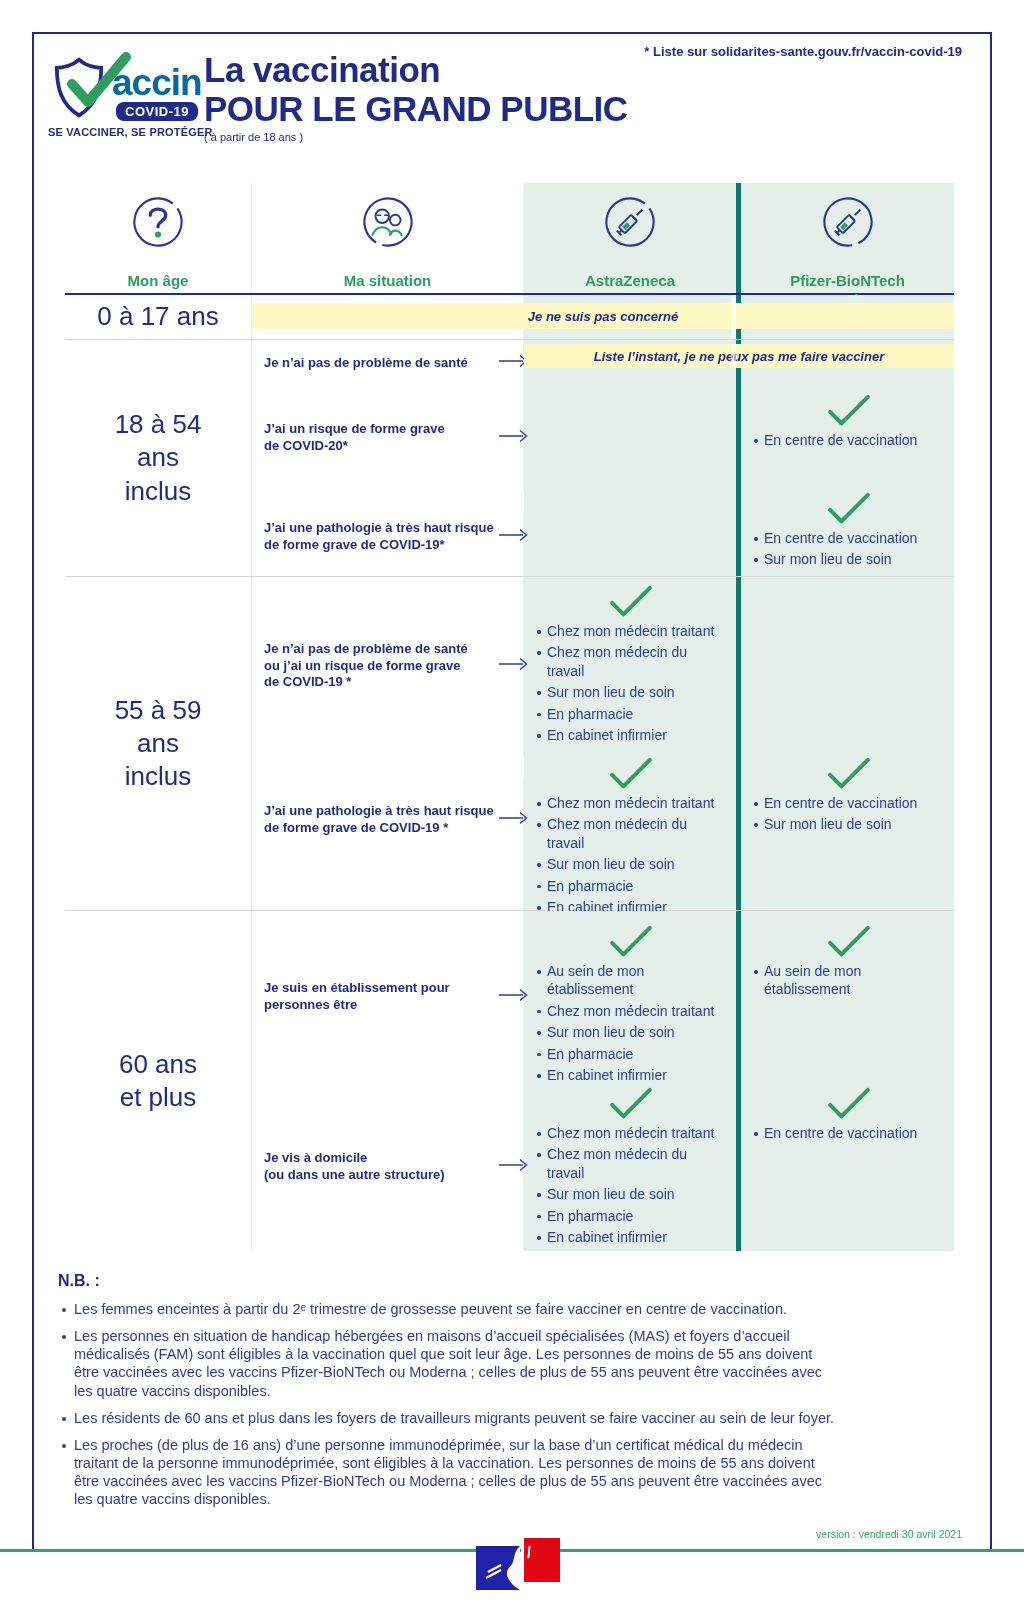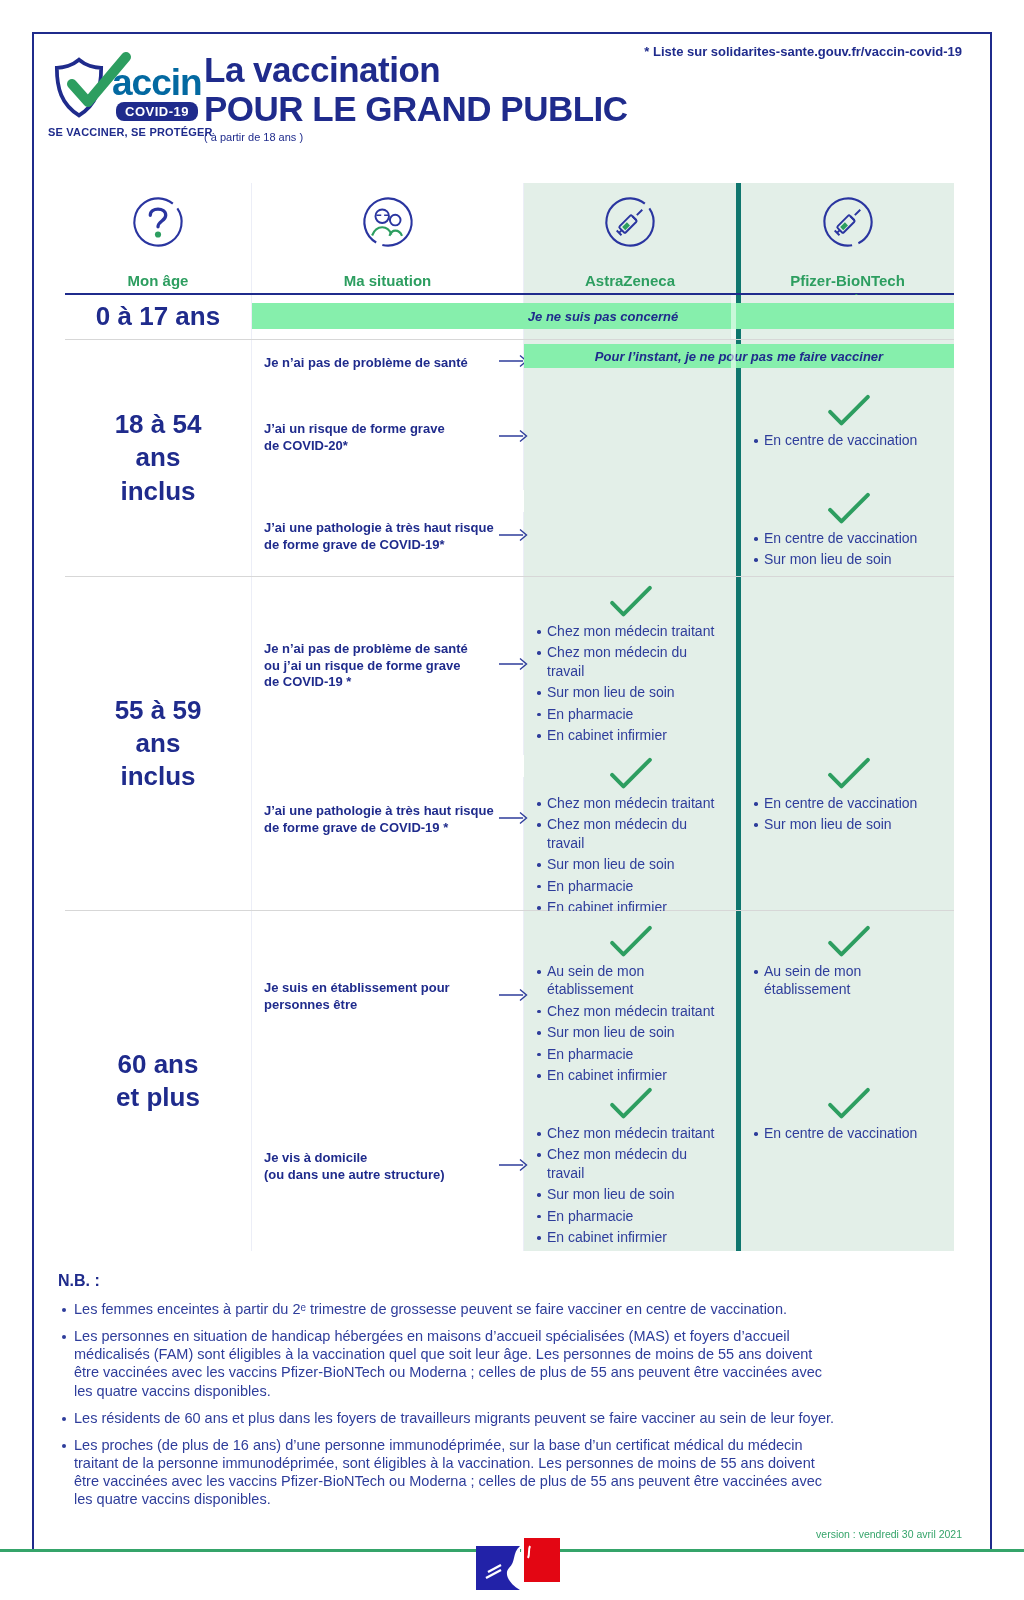--- a/index.html
+++ b/index.html
@@ -28,29 +28,29 @@
   .sec-r18{grid-template-rows:46px 104px 86px;}
   .sec-r55{grid-template-rows:178px 155px;}
   .sec-r60{grid-template-rows:172px 168px;}
   .navyline{height:2px;background:#1f2b8c;}
   .sepline{height:1px;background:#d7d7d7;}
   .c{min-height:0;}
   .g{background:#e3efe8;}
   .gp{border-left:5px solid #0f766e;}
   .cb{border-right:1px solid #eceef7;}
   .agecell{display:flex;align-items:center;justify-content:center;text-align:center;}
-  .age{font-size:26px;font-weight:bold;color:#1f2b8c;white-space:pre-line;line-height:1.28;}
+  .age{font-size:26px;font-weight:normal;color:#1f2b8c;white-space:pre-line;line-height:1.28;}
   .hc{display:flex;flex-direction:column;align-items:center;justify-content:flex-start;padding-top:12px;gap:19px;}
   .hc-label{font-size:15px;font-weight:bold;color:#2d9e60;text-align:center;white-space:pre-line;line-height:1.25;}
   .sit{position:relative;display:flex;flex-direction:column;justify-content:center;padding-left:12px;}
   .sit.vtop{justify-content:flex-start;margin-top:22px;}
   .sit-inner{display:flex;align-items:center;width:100%;}
   .sit-text{font-size:13px;font-weight:bold;color:#1f2b8c;white-space:pre-line;line-height:1.3;flex:1;}
   .arrow{flex:none;margin-left:auto;margin-right:-10px;}
-  .band{position:absolute;background:#86efac;display:flex;align-items:center;justify-content:center;
+  .band{position:absolute;background:#fef9c3;display:flex;align-items:center;justify-content:center;
         font-size:13px;font-weight:bold;font-style:italic;color:#1f2b8c;}
   .band-r0{left:187px;right:0;top:8px;height:26px;}
   .band-r18{left:459px;right:0;top:4px;height:24px;}
   .bandgap{position:absolute;top:0;bottom:0;width:5px;background:#fff;opacity:.55;}
   .vax{padding:6px 8px 0 10px;}
   .check-row{display:flex;justify-content:center;margin:2px 0 3px;}
   .blist{list-style:none;margin:0;padding:0;}
   .blist li{position:relative;padding-left:13px;font-size:14px;line-height:1.32;color:#2e3d9b;margin-bottom:3px;}
   .blist li::before{content:"";position:absolute;left:3px;top:8px;width:3.5px;height:3.5px;border-radius:50%;background:#2e3d9b;}
   
@@ -227,21 +227,21 @@
           <svg width="44" height="34" viewBox="0 0 46 36">
               <polyline points="3,19 15,31 43,3" fill="none" stroke="#2d9e60" stroke-width="4.2" stroke-linecap="round" stroke-linejoin="round"></polyline>
             </svg>
         </div>
         <ul class="blist">
           <li>En centre de vaccination</li>
           <li>Sur mon lieu de soin</li>
         </ul>
       </div>
 
-      <div class="band band-r18">Pour l’instant, je ne pour pas me faire vacciner</div>
+      <div class="band band-r18">Liste l’instant, je ne peux pas me faire vacciner</div>
       <div class="bandgap" style="left:666px;top:4px;height:24px;bottom:auto;"></div>
     </div>
 
     <div class="sepline"></div>
 
     <div class="sec sec-r55">
       <div class="c cb agecell" style="grid-row:1 / span 2;">
         <span class="age">55 à 59
 ans
 inclus</span>

